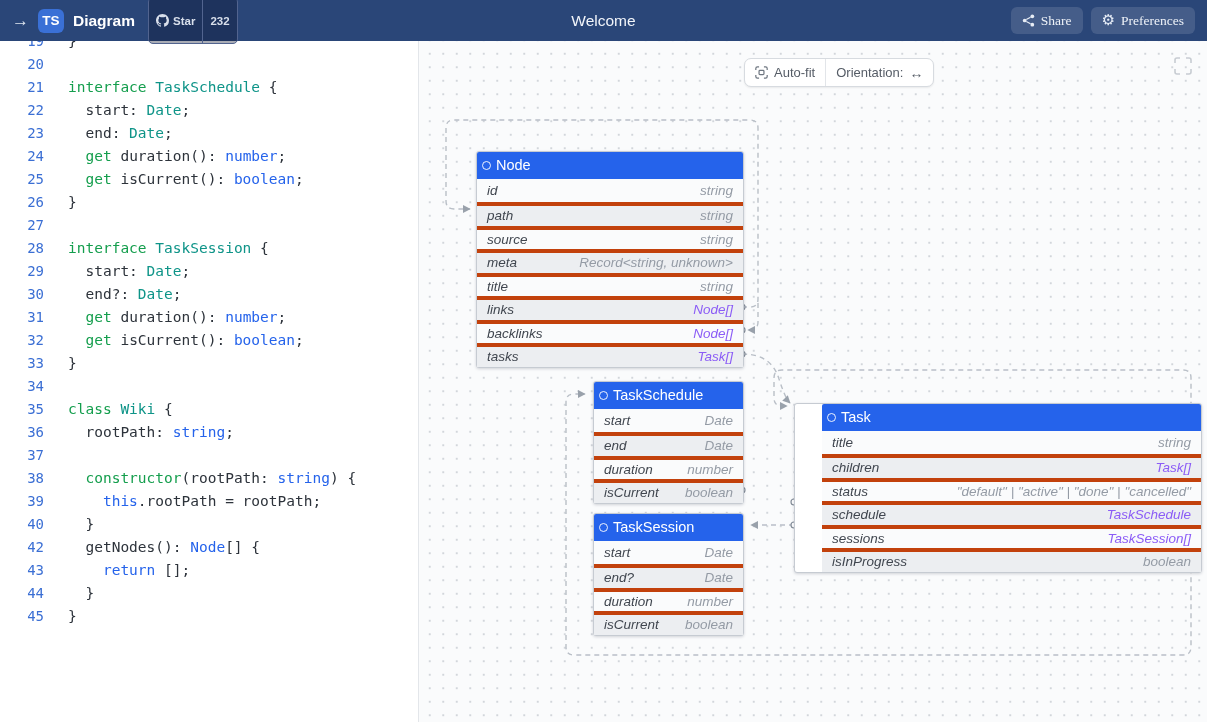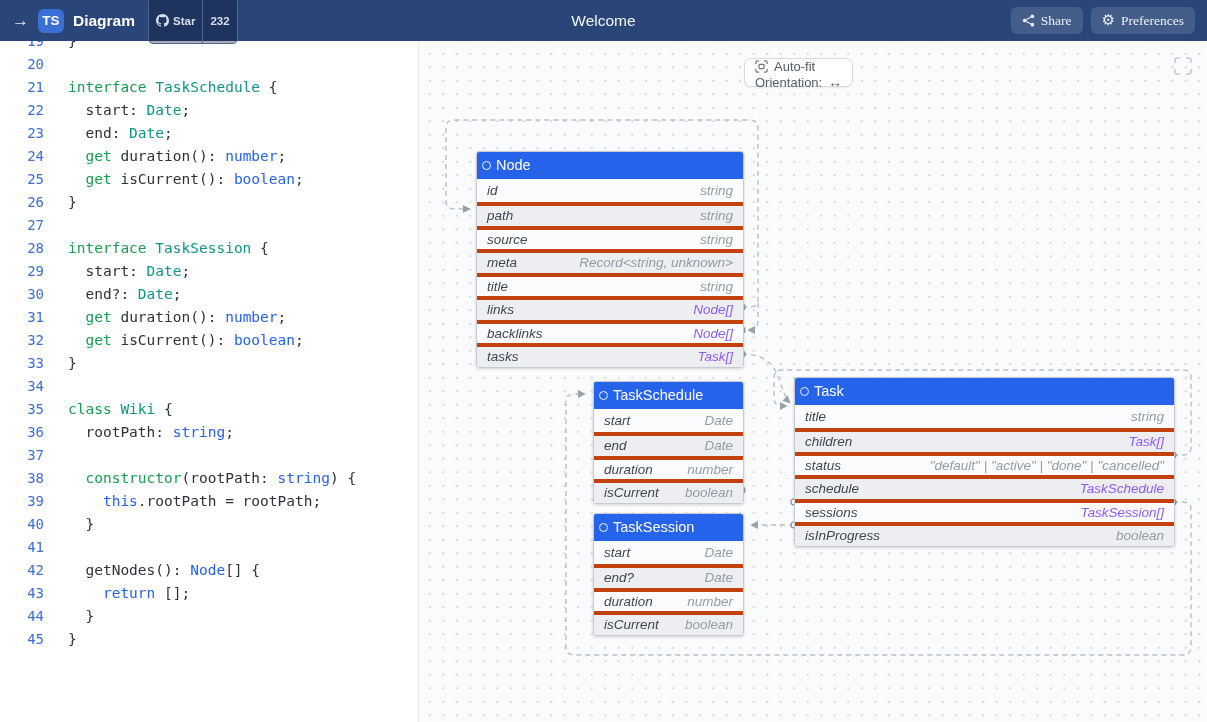--- a/index.html
+++ b/index.html
@@ -42,21 +42,21 @@
   .tok-tx{color:#2d333b;}
 
   
   .canvas{position:relative;flex:1;overflow:hidden;background-color:#fafbfc;
     background-image:radial-gradient(#d2d6db 1.2px,transparent 1.3px);
     background-size:13.5px 13.5px;background-position:4px 6px;}
   .connectors{position:absolute;left:0;top:0;}
 
   .canvas-toolbar{position:absolute;left:325px;top:17px;height:27px;display:flex;
     align-items:stretch;background:#fff;border:1px solid #d7dbe0;border-radius:7px;
-    box-shadow:0 1px 2px rgba(0,0,0,.07);flex-direction:column;}
+    box-shadow:0 1px 2px rgba(0,0,0,.07);}
   .tb-btn{display:flex;align-items:center;gap:6px;background:transparent;border:none;
     padding:0 10px;font-size:13px;color:#555c66;font-family:inherit;cursor:pointer;}
   .tb-sep{width:1px;background:#e2e5e9;}
   .tb-arrow{font-size:14px;color:#555c66;}
 
   .fs-btn{position:absolute;right:15px;top:16px;width:18px;height:18px;cursor:pointer;}
 
   
   .entity{position:absolute;background:#fff;border:1px solid #c6cbd2;border-radius:3px;
     box-shadow:0 1px 3px rgba(20,30,50,.18);}
@@ -131,21 +131,20 @@
         <div class="cline"><span class="gut">31</span><span class="ccode"><span class="tok-tx">  </span><span class="tok-kw">get</span><span class="tok-tx"> duration(): </span><span class="tok-pr">number</span><span class="tok-tx">;</span></span></div>
         <div class="cline"><span class="gut">32</span><span class="ccode"><span class="tok-tx">  </span><span class="tok-kw">get</span><span class="tok-tx"> isCurrent(): </span><span class="tok-pr">boolean</span><span class="tok-tx">;</span></span></div>
         <div class="cline"><span class="gut">33</span><span class="ccode"><span class="tok-tx">}</span></span></div>
         <div class="cline"><span class="gut">34</span><span class="ccode"></span></div>
         <div class="cline"><span class="gut">35</span><span class="ccode"><span class="tok-kw">class</span><span class="tok-tx"> </span><span class="tok-ty">Wiki</span><span class="tok-tx"> {</span></span></div>
         <div class="cline"><span class="gut">36</span><span class="ccode"><span class="tok-tx">  rootPath: </span><span class="tok-pr">string</span><span class="tok-tx">;</span></span></div>
         <div class="cline"><span class="gut">37</span><span class="ccode"></span></div>
         <div class="cline"><span class="gut">38</span><span class="ccode"><span class="tok-tx">  </span><span class="tok-kw">constructor</span><span class="tok-tx">(rootPath: </span><span class="tok-pr">string</span><span class="tok-tx">) {</span></span></div>
         <div class="cline"><span class="gut">39</span><span class="ccode"><span class="tok-tx">    </span><span class="tok-pr">this</span><span class="tok-tx">.rootPath = rootPath;</span></span></div>
         <div class="cline"><span class="gut">40</span><span class="ccode"><span class="tok-tx">  }</span></span></div>
-        <div class="cline"><span class="gut">41</span><span class="ccode"></span></div>
         <div class="cline"><span class="gut">42</span><span class="ccode"><span class="tok-tx">  getNodes(): </span><span class="tok-pr">Node</span><span class="tok-tx">[] {</span></span></div>
         <div class="cline"><span class="gut">43</span><span class="ccode"><span class="tok-tx">    </span><span class="tok-pr">return</span><span class="tok-tx"> [];</span></span></div>
         <div class="cline"><span class="gut">44</span><span class="ccode"><span class="tok-tx">  }</span></span></div>
         <div class="cline"><span class="gut">45</span><span class="ccode"><span class="tok-tx">}</span></span></div>
       </div>
   </div>
 
   <div class="canvas">
 
     <svg class="connectors" width="789" height="681">
@@ -250,21 +249,21 @@
           </div>
           <div class="erow">
             <span class="fname">duration</span>
             <span class="ftype">number</span>
           </div>
           <div class="erow alt">
             <span class="fname">isCurrent</span>
             <span class="ftype">boolean</span>
           </div>
         </div>
-        <div class="entity" style="left: 375px; top: 336px; width: 379px;">
+        <div class="entity" style="left: 375px; top: 362px; width: 379px; padding-left: 27px;">
           <div class="ehead">
             <span class="edot"></span>
             <span>Task</span>
           </div>
           <div class="erow">
             <span class="fname">title</span>
             <span class="ftype">string</span>
           </div>
           <div class="erow alt">
             <span class="fname">children</span>

